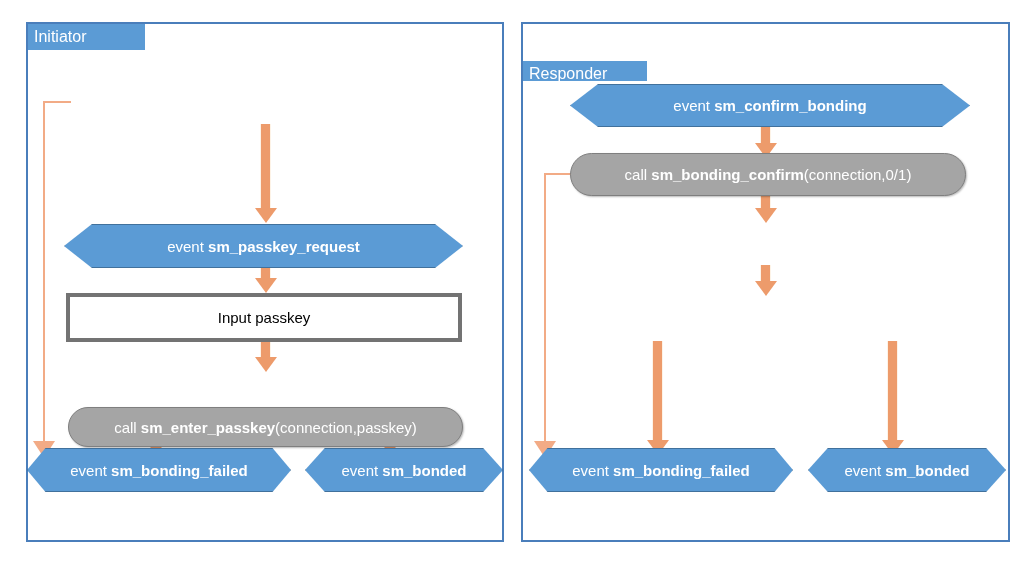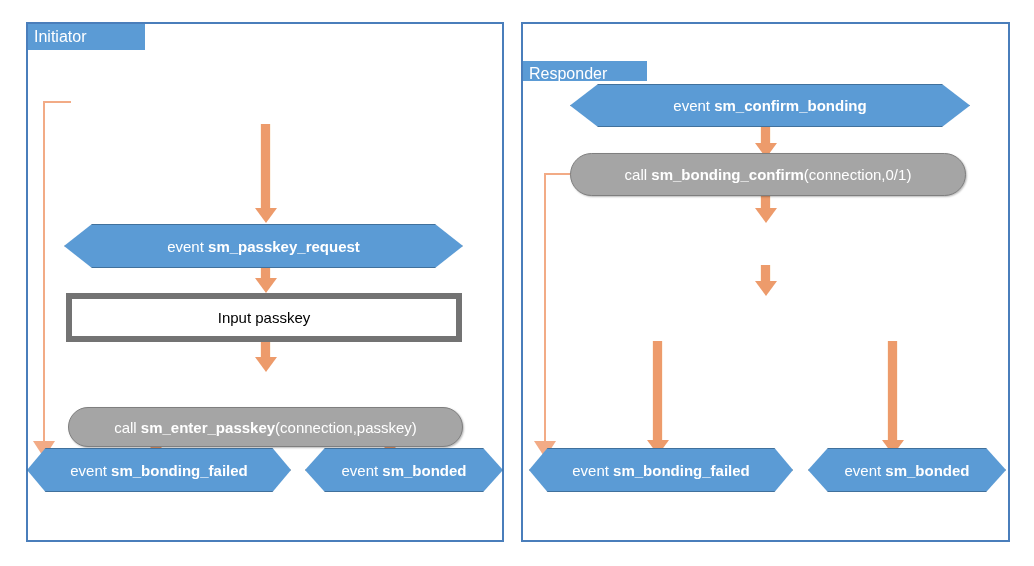--- a/index.html
+++ b/index.html
@@ -68,21 +68,21 @@
     clip-path: polygon(0% 50%, 7% 0%, 93% 0%, 100% 50%, 93% 100%, 7% 100%);
     filter: drop-shadow(1px 1px 1.5px rgba(0,0,0,0.30));
     justify-content: center;
   }
   .node-event.narrow {
     clip-path: polygon(0% 50%, 10% 0%, 90% 0%, 100% 50%, 90% 100%, 10% 100%);
   }
 
   .node-process {
     background: #ffffff;
-    border: 6px solid #737373;
+    border: 4px solid #737373;
     color: #000000;
     font-size: 15px;
   }
 
   .node b { font-weight: bold; }
 
   
   .arrow-thick {
     position: absolute;
     background: #ed9b6b;

